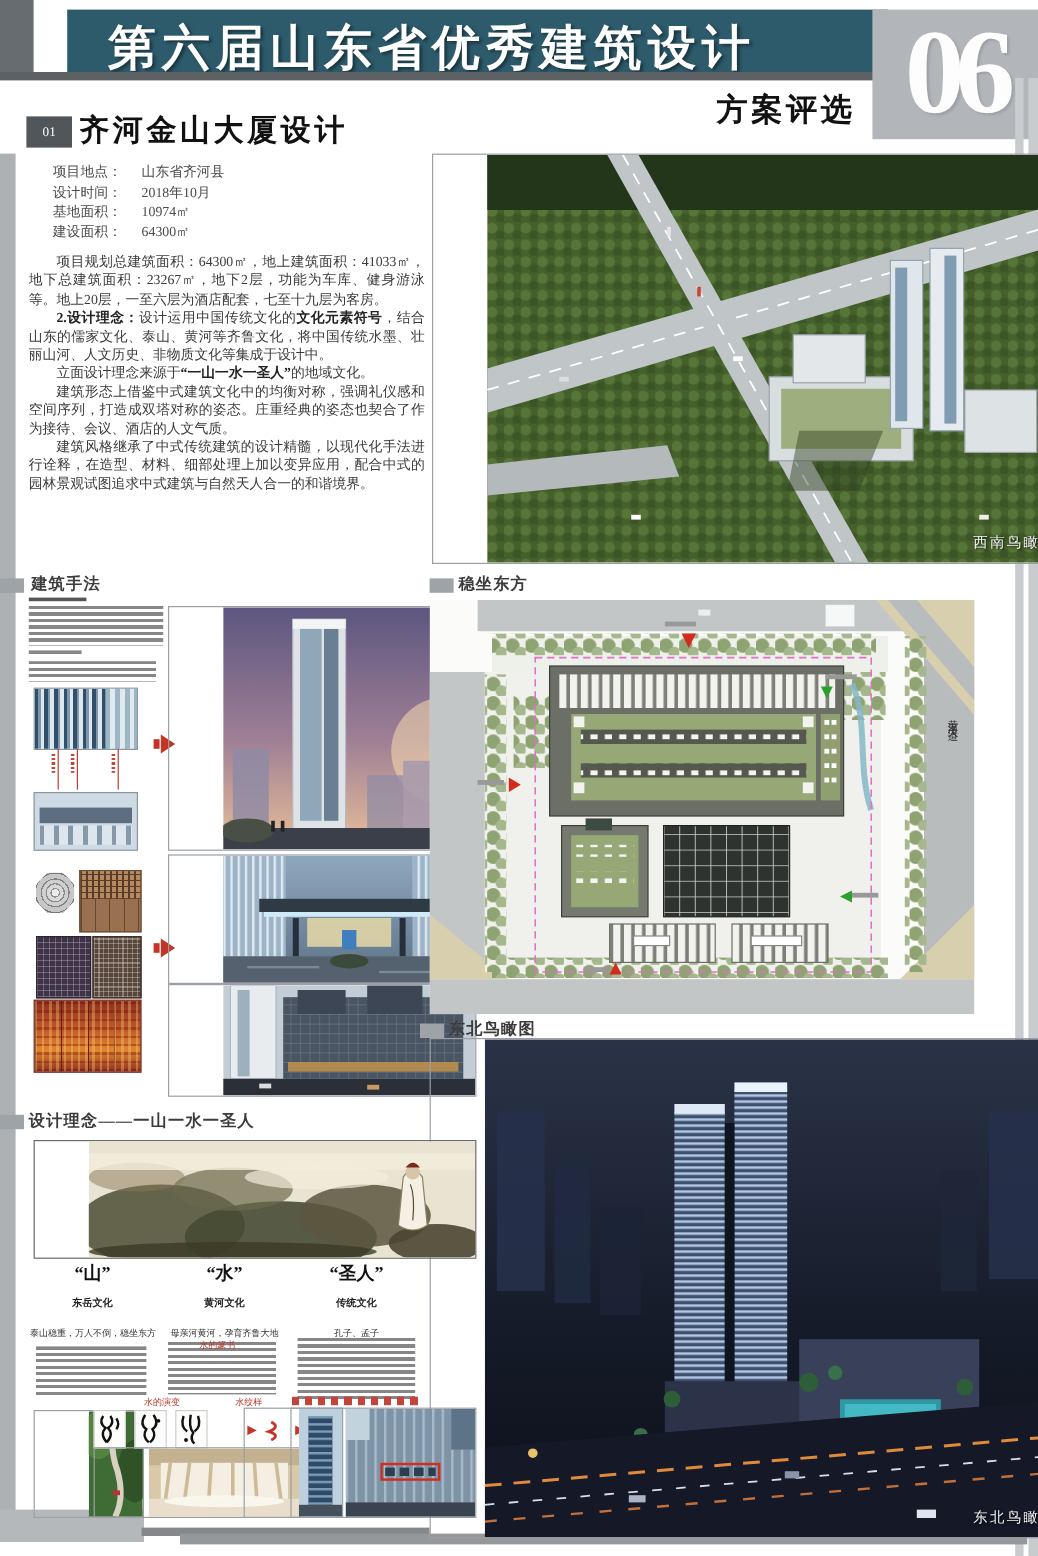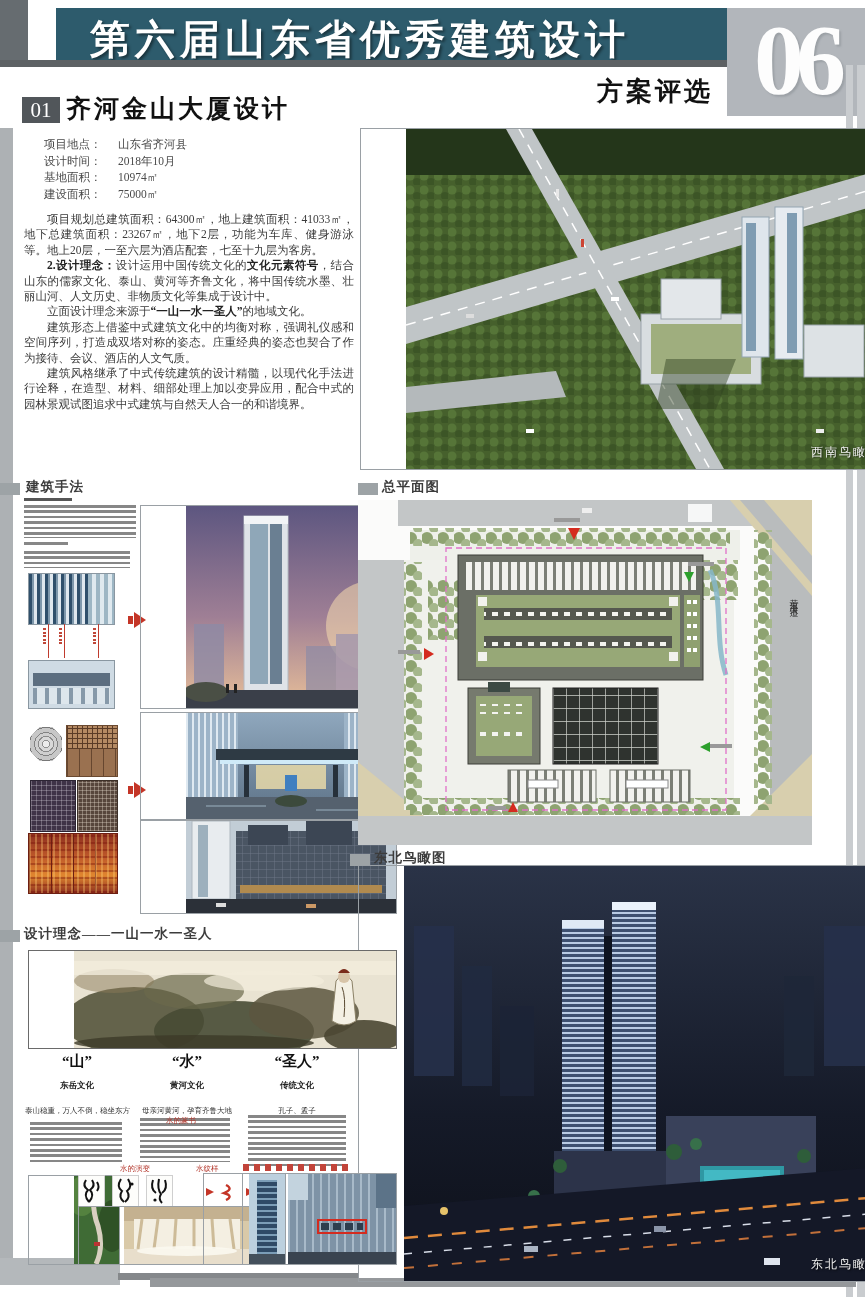--- a/index.html
+++ b/index.html
@@ -14,21 +14,21 @@
   .hdr-title{left:90px;top:12px;font-size:40px;font-weight:bold;color:#fff;letter-spacing:5px;
              text-shadow:2px 2px 3px rgba(0,0,0,.45);}
   .hdr-underbar{left:0;top:60px;width:740px;height:7px;background:#5d6164;}
   .numbox{left:727px;top:8px;width:138px;height:108px;background:#b2b6bb;overflow:hidden;}
   .numbox-digits{width:100%;text-align:center;font-size:100px;line-height:104px;font-weight:800;
                  color:#fdfdfd;letter-spacing:-8px;text-shadow:2px 2px 2px #9ca1a6;}
   .hdr-sub{right:152px;top:74px;font-size:26px;font-weight:bold;color:#111;letter-spacing:3px;}
 
   
   .p-badge{left:22px;top:97px;width:38px;height:26px;background:#51565a;color:#fff;
-           font-size:21px;text-align:center;line-height:26px;}
+           font-size:11px;text-align:center;line-height:26px;}
   .p-title{left:66px;top:92px;font-size:25px;font-weight:bold;color:#111;letter-spacing:3px;}
 
   
   .info{left:44px;top:136px;width:300px;font-size:11.5px;color:#4a4a4a;line-height:16.5px;}
   .info-row span.l{display:inline-block;width:74px;}
   .bodytext{left:24px;top:212px;width:330px;font-size:11.5px;line-height:15.4px;color:#3a3a3a;
             text-align:justify;}
   .bodytext p{margin:0;text-indent:2em;}
   .bodytext b{color:#222;}
 
@@ -120,21 +120,21 @@
   <div class="abs bl-bar-dark"></div>
   <div class="abs bl-bar"></div>
 
   <div class="abs p-badge">01</div>
   <div class="abs p-title sans">齐河金山大厦设计</div>
 
   <div class="abs info">
     <div class="info-row"><span class="l">项目地点：</span><span>山东省齐河县</span></div>
     <div class="info-row"><span class="l">设计时间：</span><span>2018年10月</span></div>
     <div class="info-row"><span class="l">基地面积：</span><span>10974㎡</span></div>
-    <div class="info-row"><span class="l">建设面积：</span><span>75000㎡</span></div>
+    <div class="info-row"><span class="l">建设面积：</span><span>64300㎡</span></div>
   </div>
 
   <div class="abs bodytext">
     <p><span>项目规划总建筑面积：64300㎡，地上建筑面积：41033㎡，地下总建筑面积：23267㎡，地下2层，功能为车库、健身游泳等。地上20层，一至六层为酒店配套，七至十九层为客房。</span></p>
     <p><b>2.设计理念：</b><span>设计运用中国传统文化的</span><b>文化元素符号</b><span>，结合山东的儒家文化、泰山、黄河等齐鲁文化，将中国传统水墨、壮丽山河、人文历史、非物质文化等集成于设计中。</span></p>
     <p><span>立面设计理念来源于</span><b>“一山一水一圣人”</b><span>的地域文化。</span></p>
     <p><span>建筑形态上借鉴中式建筑文化中的均衡对称，强调礼仪感和空间序列，打造成双塔对称的姿态。庄重经典的姿态也契合了作为接待、会议、酒店的人文气质。</span></p>
     <p><span>建筑风格继承了中式传统建筑的设计精髓，以现代化手法进行诠释，在造型、材料、细部处理上加以变异应用，配合中式的园林景观试图追求中式建筑与自然天人合一的和谐境界。</span></p>
   </div>
 
@@ -169,21 +169,21 @@
         <rect x="60" y="185" width="8" height="4" fill="#ddd"></rect>
       <rect x="120" y="300" width="8" height="4" fill="#fff"></rect>
         <rect x="410" y="300" width="8" height="4" fill="#eee"></rect>
     </svg>
     <div class="caption" style="right:10px;bottom:8px;">西南鸟瞰图</div>
   </div>
 
   <div class="abs" style="left:0;top:481px;"><span class="sq"></span></div>
   <div class="abs seclab" style="left:26px;top:478px;">建筑手法</div>
   <div class="abs" style="left:358px;top:481px;"><span class="sq"></span></div>
-  <div class="abs seclab" style="left:382px;top:478px;">总平面图</div>
+  <div class="abs seclab" style="left:382px;top:478px;">稳坐东方</div>
 
   <div class="abs" style="left:24px;top:498px;width:112px;">
     <div class="micro-head" style="width:48px;margin-bottom:4px;"></div>
     <div class="micro" style="width:112px;height:33px;"></div>
     <div class="micro" style="width:44px;height:5px;margin-top:4px;"></div>
     <div class="micro" style="width:106px;height:17px;margin-top:4px;"></div>
   </div>
 
   <div class="abs stripA">
       <div class="lite"></div>

